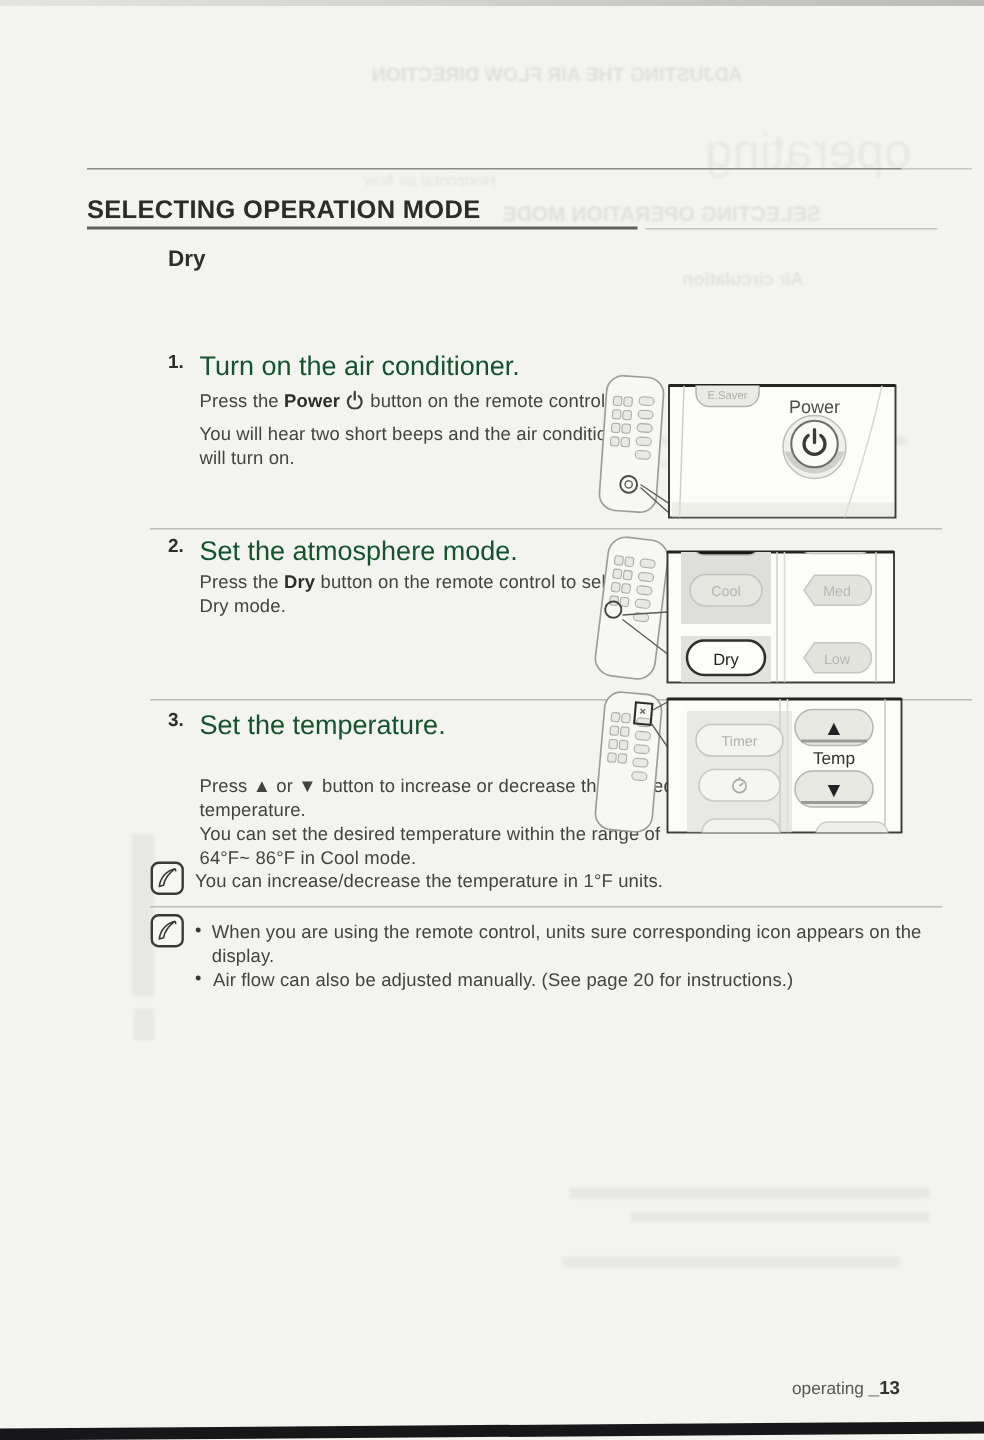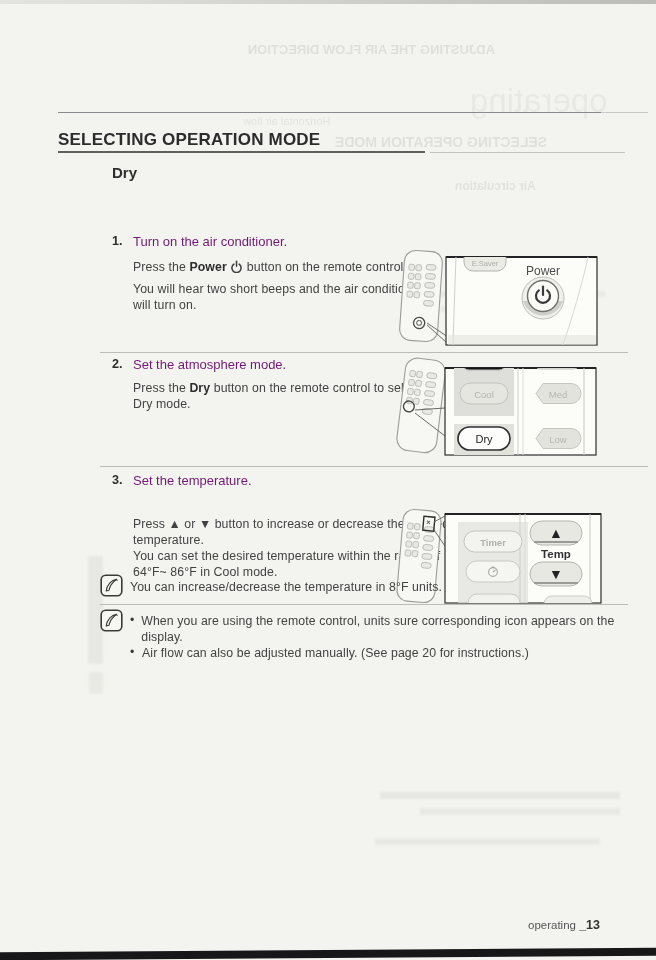--- a/index.html
+++ b/index.html
@@ -18,21 +18,21 @@
   }
   .title-rule{height:1px;background:#77777a;opacity:.85;}
   .section-head{font-size:17px;font-weight:bold;color:#2c2c2c;letter-spacing:.2px;white-space:nowrap;}
   .section-rule{height:2px;background:#3a3a3a;opacity:.8;}
   .section-rule-ghost{height:1px;background:#8a8a86;opacity:.45;}
 
   
   .h-dry{font-size:15px;font-weight:bold;color:#2e2e2e;}
   .body-txt{font-size:12.3px;line-height:1.34;color:#434343;letter-spacing:.1px;}
   .step-num{font-size:12.6px;font-weight:bold;color:#2d2d2d;}
-  .step-title{font-size:13px;color:#701a75;}
+  .step-title{font-size:18px;color:#14532d;}
   .bold{font-weight:bold;color:#2d2d2d;}
   .sep{height:1px;background:#a9a9a4;opacity:.75;}
 
   .inline-ico{display:inline-block;vertical-align:-2px;}
 
   
   .note-row{display:flex;align-items:flex-start;}
   .bullet{display:inline-block;width:12px;font-size:12.3px;color:#3a3a3a;}
 
   
@@ -207,21 +207,21 @@
     </svg>
   </div>
 
   <div class="abs sep" style="left:100px;top:466px;width:548px;"></div>
 
   <div class="abs step-num" style="left:112px;top:473px;">3.</div>
   <div class="abs step-title" style="left:133px;top:473px;">Set the temperature.</div>
   <div class="abs body-txt" style="left:133px;top:516px;width:330px;">Press ▲ or ▼ button to increase or decrease the desired temperature.</div>
   <div class="abs body-txt" style="left:133px;top:548px;width:325px;">You can set the desired temperature within the range of 64°F~ 86°F in Cool mode.</div>
 
-  <div class="abs" style="left:394px;top:504px;font-weight:bold;">
+  <div class="abs" style="left:394px;top:456px;">
     <svg width="234" height="100" viewBox="0 0 234 100">
       <defs>
           <clipPath id="clip3">
             <rect x="51" y="10" width="156" height="89"></rect>
           </clipPath>
         </defs>
       <g transform="rotate(5 25 52)">
         <rect x="6" y="6" width="38" height="92" rx="11" fill="#f7f7f3" stroke="#9c9c98" stroke-width="1.1"></rect>
         <g fill="#e9e9e4" stroke="#aaaaa6" stroke-width=".7">
           <rect x="11" y="20" width="5.5" height="6" rx="1.5"></rect>
@@ -279,21 +279,21 @@
     </svg>
   </div>
 
   <div class="abs" style="left:100px;top:574px;">
     <svg width="23" height="23" viewBox="0 0 23 23">
       <rect x="1.2" y="1.2" width="20.6" height="20.6" rx="4.5" fill="#f6f6f2" stroke="#3a3a3a" stroke-width="1.6"></rect>
       <path d="M6.2,17 C6.8,11 11.5,6 16.5,5.3 C13.2,7.8 9.8,11.8 9,16.2 Z" fill="none" stroke="#3a3a3a" stroke-width="1.1" stroke-linejoin="round"></path>
       <path d="M14.8,6.2 C16.2,4.8 17.6,5.2 17,7" fill="none" stroke="#3a3a3a" stroke-width="1"></path>
     </svg>
   </div>
-  <div class="abs body-txt" style="left:130px;top:579px;width:480px;">You can increase/decrease the temperature in 8°F units.</div>
+  <div class="abs body-txt" style="left:130px;top:579px;width:480px;">You can increase/decrease the temperature in 1°F units.</div>
 
   <div class="abs sep" style="left:100px;top:604px;width:528px;"></div>
 
   <div class="abs" style="left:100px;top:609px;">
     <svg width="23" height="23" viewBox="0 0 23 23">
       <rect x="1.2" y="1.2" width="20.6" height="20.6" rx="4.5" fill="#f6f6f2" stroke="#3a3a3a" stroke-width="1.6"></rect>
       <path d="M6.2,17 C6.8,11 11.5,6 16.5,5.3 C13.2,7.8 9.8,11.8 9,16.2 Z" fill="none" stroke="#3a3a3a" stroke-width="1.1" stroke-linejoin="round"></path>
       <path d="M14.8,6.2 C16.2,4.8 17.6,5.2 17,7" fill="none" stroke="#3a3a3a" stroke-width="1"></path>
     </svg>
   </div>

